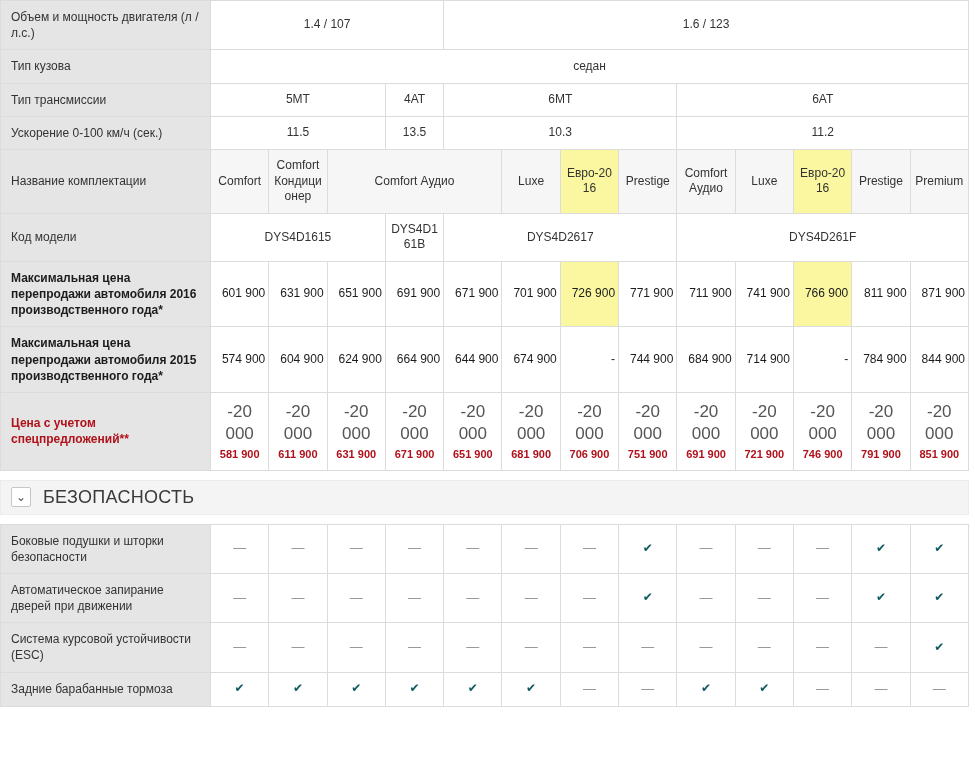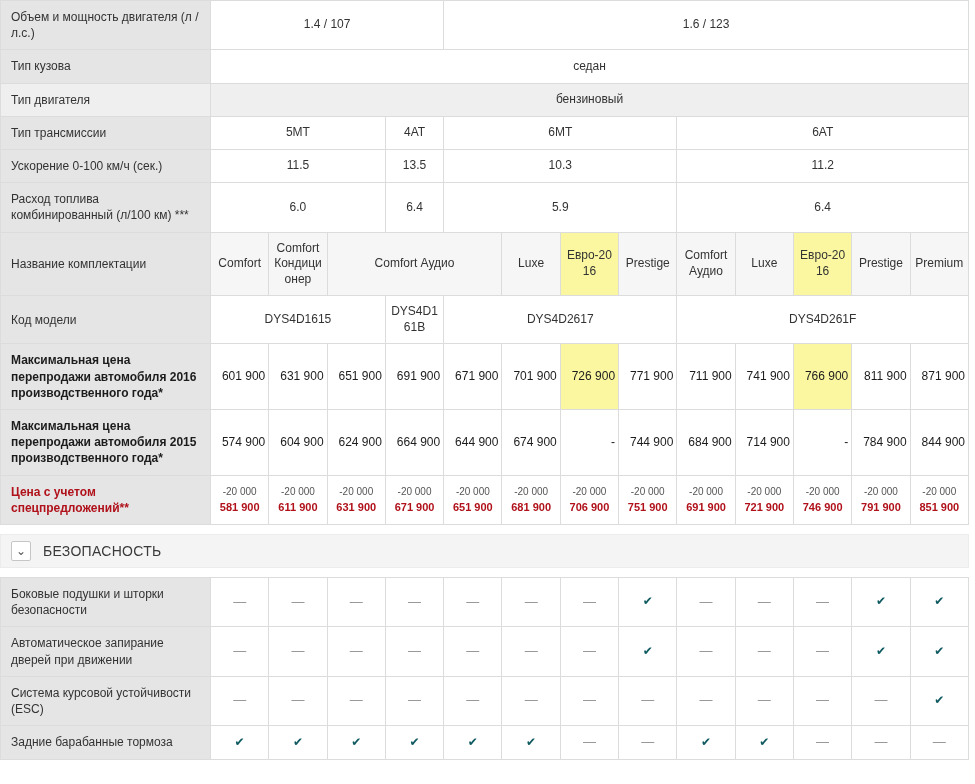--- a/index.html
+++ b/index.html
@@ -42,21 +42,21 @@
   .spec-table { border-top: 1px solid #6b6b6b; }
 
   .gray-row td { background: #efefef; }
   td.shade { background: #f6f6f6; }
   td.hl { background: #faf7a0 !important; }
 
   td.bold { font-weight: normal; color: #1c1c1c; text-align: right; }
   td.label.strong { font-weight: bold; color: #1c1c1c; }
   td.label.red { font-weight: bold; color: #b0111a; }
 
-  .disc { color: #555; font-size: 10px; margin-bottom: 2px; }
+  .disc { color: #555; font-size: 17px; margin-bottom: 2px; }
   .offer { color: #b0111a; font-weight: bold; font-size: 11px; }
 
   .section-bar {
     width: 969px;
     margin: 9px 0;
     background: #f4f4f4;
     border: 1px solid #ececec;
     padding: 6px 10px;
     display: flex;
     align-items: center;
@@ -69,21 +69,21 @@
     border-radius: 2px;
     color: #555;
     font-size: 12px;
     line-height: 1;
     display: flex; align-items: center; justify-content: center;
     cursor: pointer;
     padding: 0;
     font-family: "Liberation Sans", "DejaVu Sans", sans-serif;
   }
   .section-title {
-    font-size: 14px;
+    font-size: 18px;
     color: #3a3a3a;
     letter-spacing: 0.3px;
   }
 
   .safety-table td.val.check {
     color: #0e5a60;
     font-weight: bold;
     font-size: 12px;
   }
   .safety-table td.val.dash {
@@ -115,45 +115,34 @@
     </colgroup>
     <tbody id="spec-body">
         <tr>
           <td class="label">Объем и мощность двигателя (л / л.с.)</td>
           <td class="val" colspan="4">1.4 / 107</td>
           <td class="val" colspan="9">1.6 / 123</td>
         </tr>
         <tr>
           <td class="label">Тип кузова</td>
           <td class="val" colspan="13">седан</td>
-        </tr>
-        <tr class="gray-row">
-          <td class="label">Тип двигателя</td>
-          <td class="val" colspan="13">бензиновый</td>
         </tr>
         <tr>
           <td class="label">Тип трансмиссии</td>
           <td class="val" colspan="3">5MT</td>
           <td class="val">4AT</td>
           <td class="val" colspan="4">6MT</td>
           <td class="val" colspan="5">6AT</td>
         </tr>
         <tr>
           <td class="label">Ускорение 0-100 км/ч (сек.)</td>
           <td class="val" colspan="3">11.5</td>
           <td class="val">13.5</td>
           <td class="val" colspan="4">10.3</td>
           <td class="val" colspan="5">11.2</td>
-        </tr>
-        <tr>
-          <td class="label">Расход топлива комбинированный (л/100 км) ***</td>
-          <td class="val" colspan="3">6.0</td>
-          <td class="val">6.4</td>
-          <td class="val" colspan="4">5.9</td>
-          <td class="val" colspan="5">6.4</td>
         </tr>
         <tr>
           <td class="label">Название комплектации</td>
           <td class="val shade">Comfort</td>
           <td class="val shade">Comfort Кондиционер</td>
           <td class="val shade" colspan="3">Comfort Аудио</td>
           <td class="val shade">Luxe</td>
           <td class="val hl shade">Евро-2016</td>
           <td class="val shade">Prestige</td>
           <td class="val shade">Comfort Аудио</td>

